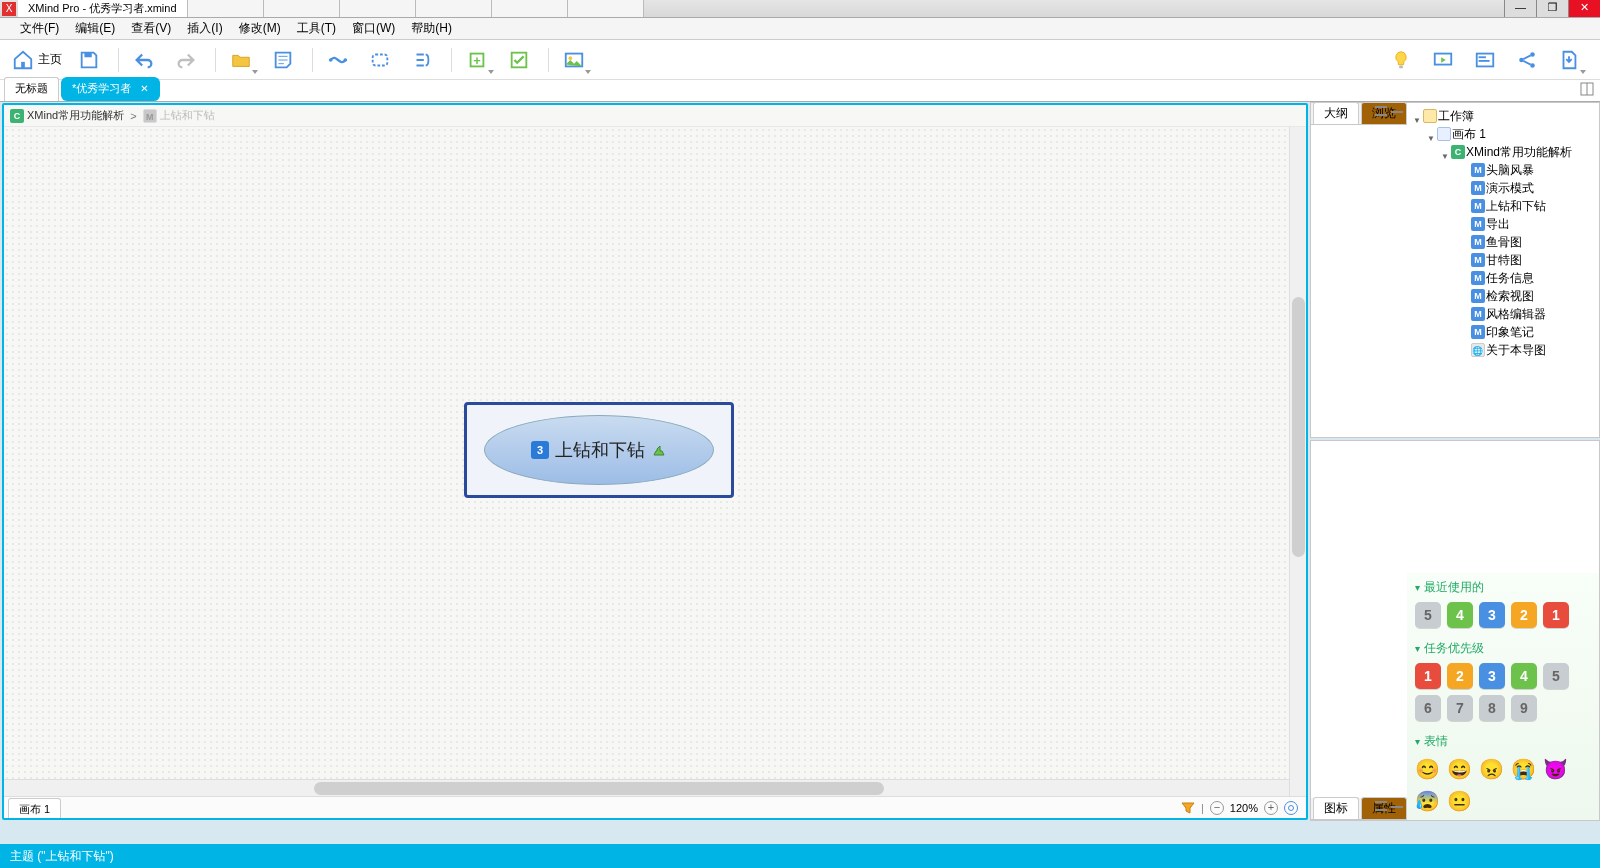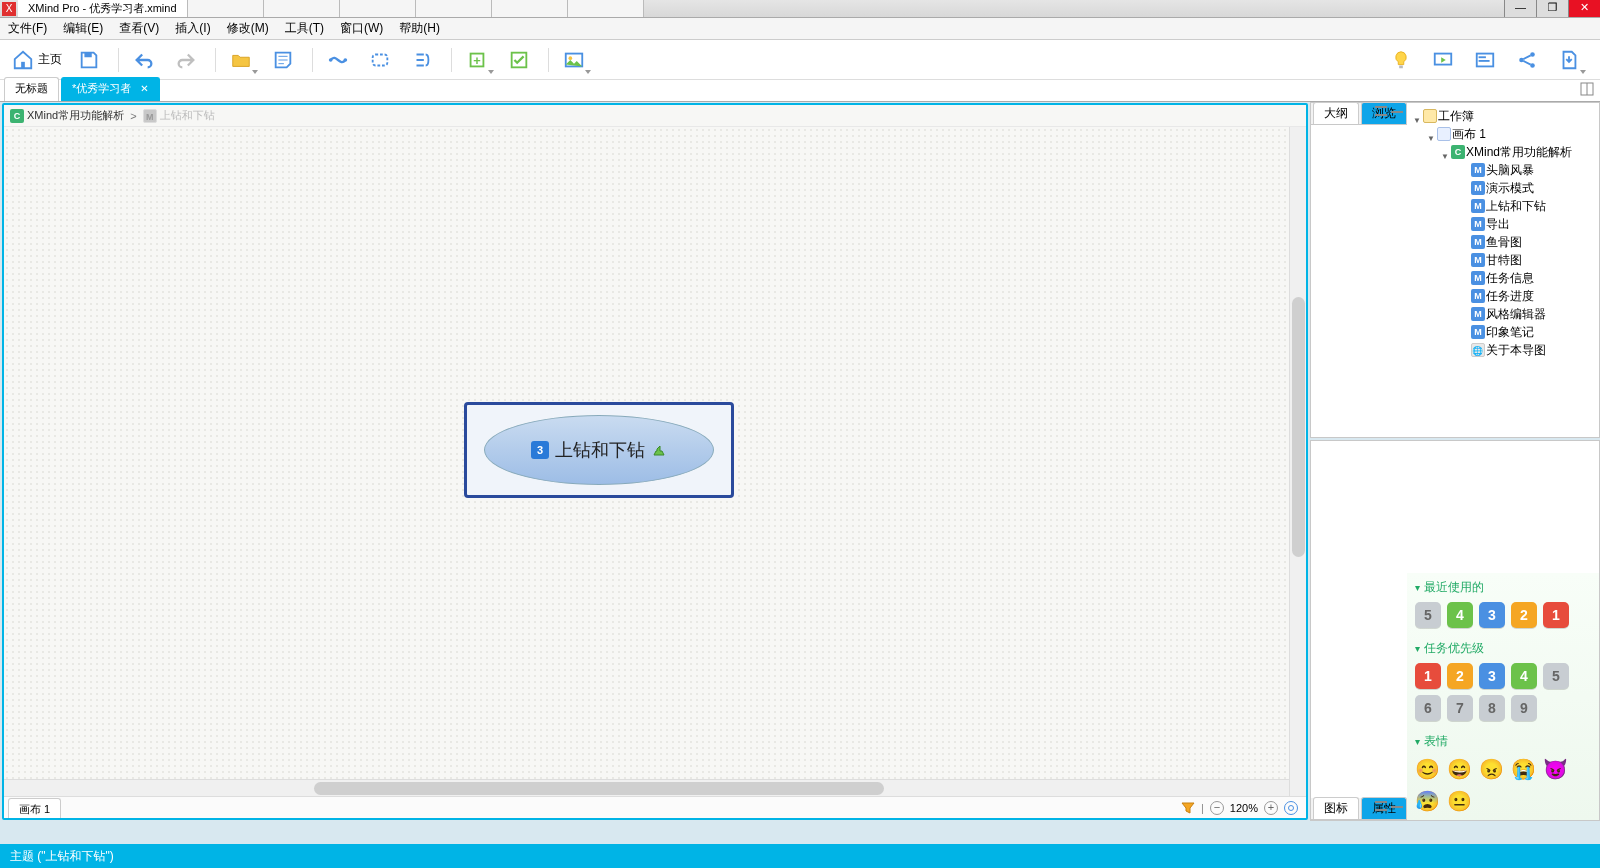--- a/index.html
+++ b/index.html
@@ -8,37 +8,37 @@
 
 .titlebar { height:18px; background:linear-gradient(#e5e5e5,#d8d8d8); display:flex; align-items:center; border-bottom:1px solid #aaa; }
 .title-tab { height:17px; padding:0 10px; font-size:11px; line-height:17px; border-right:1px solid #bbb; background:#f5f5f5; }
 .title-tab.active { background:#fff; }
 .app-icon { width:14px; height:14px; background:#e03030; color:#fff; font-size:10px; text-align:center; line-height:14px; margin:0 2px 0 2px; }
 .win-controls { margin-left:auto; display:flex; }
 .win-btn { width:32px; height:17px; text-align:center; font-size:11px; line-height:15px; border-left:1px solid #888; background:#ddd; }
 .win-btn.close { background:#e81123; color:#fff; }
 
 
-.menubar { height:22px; background:#f5f5f5; display:flex; align-items:center; padding-left:0; border-bottom:1px solid #ccc; }
+.menubar { height:22px; background:#f5f5f5; display:flex; align-items:center; padding-left:12px; border-bottom:1px solid #ccc; }
 .menu-item { padding:2px 8px; font-size:12px; cursor:default; }
 
 
 .toolbar { height:40px; background:#fff; display:flex; align-items:center; padding:0 8px; border-bottom:1px solid #ddd; }
 .tool-btn { width:38px; height:32px; display:flex; align-items:center; justify-content:center; margin-right:4px; border-radius:3px; position:relative; }
 .tool-sep { width:1px; height:24px; background:#ddd; margin:0 6px; }
 .drop-arrow { position:absolute; right:2px; bottom:2px; width:0; height:0; border-left:3px solid transparent; border-right:3px solid transparent; border-top:4px solid #999; }
 .toolbar-right { margin-left:auto; display:flex; align-items:center; }
 
 
 .ico { width:22px; height:22px; }
 
 
 .doc-tabs { height:22px; background:#fff; display:flex; align-items:flex-end; border-bottom:1px solid #aaa; padding-left:4px; position:relative; }
 .doc-tab { height:24px; padding:0 10px; font-size:11px; line-height:20px; border:1px solid #ccc; border-bottom:none; background:#fff; margin-right:2px; border-radius:3px 3px 0 0; }
-.doc-tab.active { background:#00b4e6; color:#fff; border-color:#00b4e6; }
+.doc-tab.active { background:#00b4e6; color:#fff; border-color:#00b4e6;border-radius:6px; }
 .doc-tab-close { margin-left:6px; font-size:10px; }
 .vsplit-icon { position:absolute; right:6px; top:2px; width:14px; height:14px; }
 
 
 .main-row { display:flex; height:719px; }
 .canvas-wrap { flex:1; display:flex; flex-direction:column; border:2px solid #00b4e6; border-radius:2px; margin:1px 2px 1px 2px; background:#f7f7f5; position:relative; }
 .breadcrumb { height:22px; display:flex; align-items:center; padding:0 6px; font-size:11px; color:#7a7a7a; border-bottom:1px solid #e8e8e8; gap:6px; }
 .bc-item { display:flex; align-items:center; gap:3px; }
 .bc-badge { width:14px; height:14px; border-radius:2px; font-size:9px; font-weight:bold; text-align:center; line-height:14px; color:#fff; }
 .bc-c { background:#3cb371; }
@@ -57,21 +57,21 @@
 .canvas-scroll-h .thumb { position:absolute; top:2px; left:310px; height:13px; width:570px; background:#cfcfcf; border-radius:7px; }
 .sheet-bar { position:absolute; left:0; right:0; bottom:0; height:22px; background:#fbfbfb; border-top:1px solid #ddd; display:flex; align-items:center; font-size:11px; }
 .sheet-tab { padding:0 10px; height:20px; line-height:20px; border:1px solid #ccc; border-bottom:none; background:#fff; margin-left:4px; border-radius:3px 3px 0 0; }
 .sheet-right { margin-left:auto; display:flex; align-items:center; gap:6px; padding-right:8px; }
 .funnel { width:14px; height:14px; }
 
 
 .right-col { width:290px; display:flex; flex-direction:column; gap:2px; }
 .panel { background:#fff; border:1px solid #c8c8c8; display:flex; }
 .panel-tabs { height:22px; display:flex; align-items:flex-end; border-bottom:1px solid #c8c8c8; background:#f2f2f2; position:relative; }
-.ptab { padding:2px 10px; font-size:12px; border:1px solid #ccc; border-bottom:none; background:#0ea5e9; margin-left:2px; border-radius:3px 3px 0 0; }
+.ptab { padding:2px 10px; font-size:12px; border:1px solid #ccc; border-bottom:none; background:#a16207; margin-left:2px; border-radius:3px 3px 0 0; }
 .ptab.active { background:#fff; }
 .panel-menu { position:absolute; right:4px; top:3px; display:flex; gap:4px; }
 .mini-ico { width:12px; height:10px; border-top:2px solid #888; border-bottom:2px solid #888; }
 .outline-body { flex:1; overflow:auto; padding:4px 2px; font-size:12px; }
 .tree-row { display:flex; align-items:center; height:18px; gap:1px; padding-left:4px; }
 .tw { width:9px; height:9px; }
 .tw.open::before { content:"▼"; font-size:8px; color:#666; }
 .tw.leaf::before { content:""; }
 .tico { width:14px; height:14px; border-radius:2px; font-size:9px; font-weight:bold; text-align:center; line-height:14px; }
 .tico.wb { background:#ffe9a8; border:1px solid #d8b860; }
@@ -361,21 +361,21 @@
             <span>甘特图</span>
           </div>
         <div class="tree-row lvl4">
             <span class="tw leaf"></span>
             <span class="tico m">M</span>
             <span>任务信息</span>
           </div>
         <div class="tree-row lvl4">
             <span class="tw leaf"></span>
             <span class="tico m">M</span>
-            <span>任务进度</span>
+            <span>检索视图</span>
           </div>
         <div class="tree-row lvl4">
             <span class="tw leaf"></span>
             <span class="tico m">M</span>
             <span>风格编辑器</span>
           </div>
         <div class="tree-row lvl4">
             <span class="tw leaf"></span>
             <span class="tico m">M</span>
             <span>印象笔记</span>

